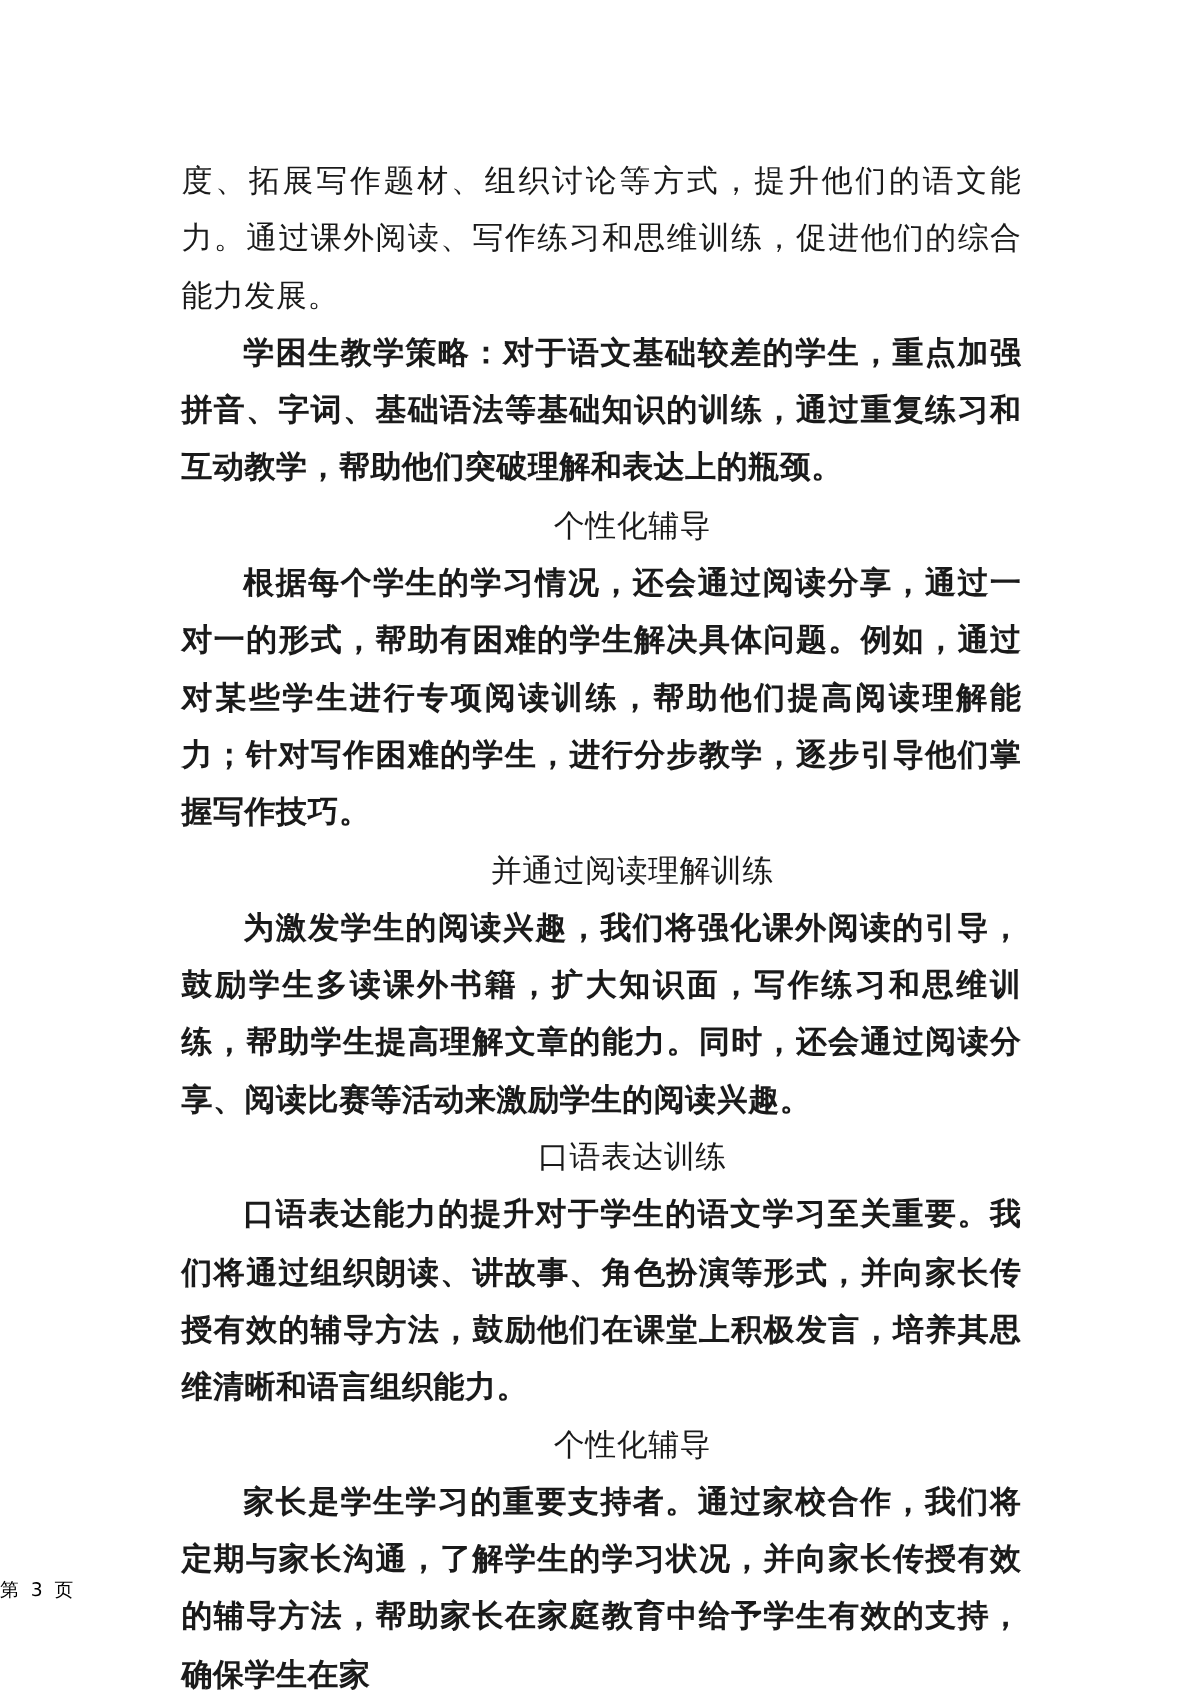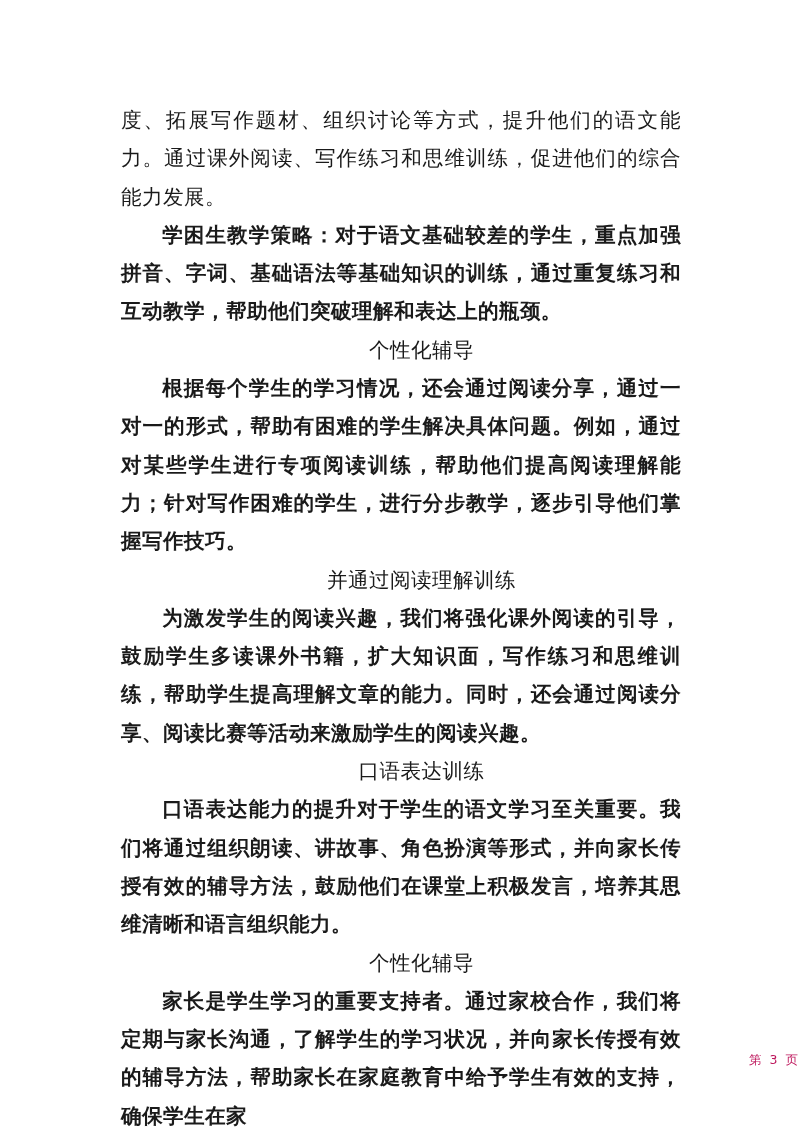--- a/index.html
+++ b/index.html
@@ -10,22 +10,22 @@
     .content {
       position: absolute; left: 121px; top: 101px; width: 560px;
       font-family: "DejaVu Sans", "Liberation Sans", sans-serif;
       font-size: 20.6px; line-height: 38.3px; color: #1a1a1a;
       letter-spacing: 0.4px;
     }
     .para { margin: 0; text-align: justify; text-align-last: left; text-indent: 2em; font-weight: bold; }
     .heading { margin: 0; text-indent: 2em; text-align: center; }
     .cont { margin: 0; text-align: justify; text-align-last: left; text-indent: 0; }
     .footer {
-      position: absolute; left: 0; width: 800px; top: 1052px; text-align: right;
-      font-family: "DejaVu Sans", "Liberation Sans", sans-serif; font-size: 12.5px; color: #be185d;
+      position: absolute; left: 0; width: 800px; top: 1052px; text-align: left;
+      font-family: "DejaVu Sans", "Liberation Sans", sans-serif; font-size: 12.5px; color: #000000;
       letter-spacing: 2px;
     }
   </style>
 </head>
 <body>
 
 <div class="page">
   <div class="content">
     <p class="cont">度、拓展写作题材、组织讨论等方式，提升他们的语文能力。通过课外阅读、写作练习和思维训练，促进他们的综合能力发展。</p>
     <p class="para">学困生教学策略：对于语文基础较差的学生，重点加强拼音、字词、基础语法等基础知识的训练，通过重复练习和互动教学，帮助他们突破理解和表达上的瓶颈。</p>

